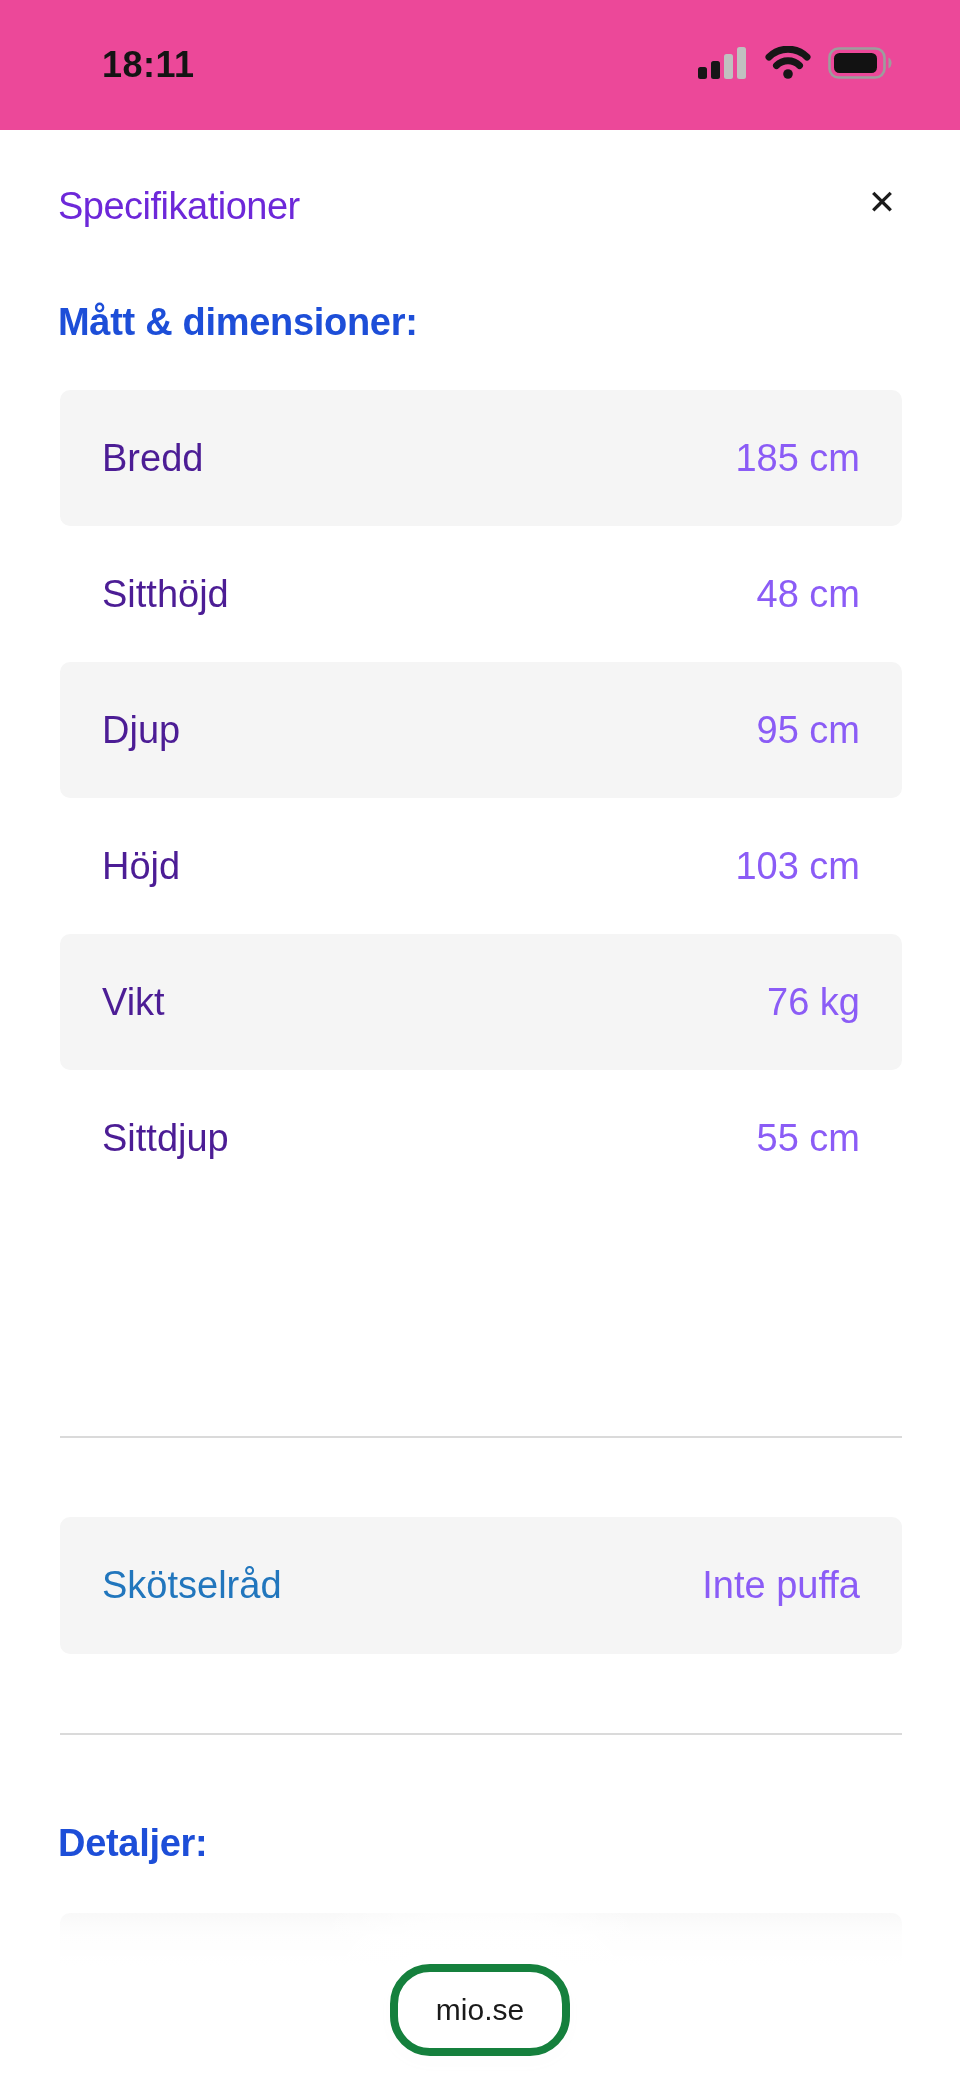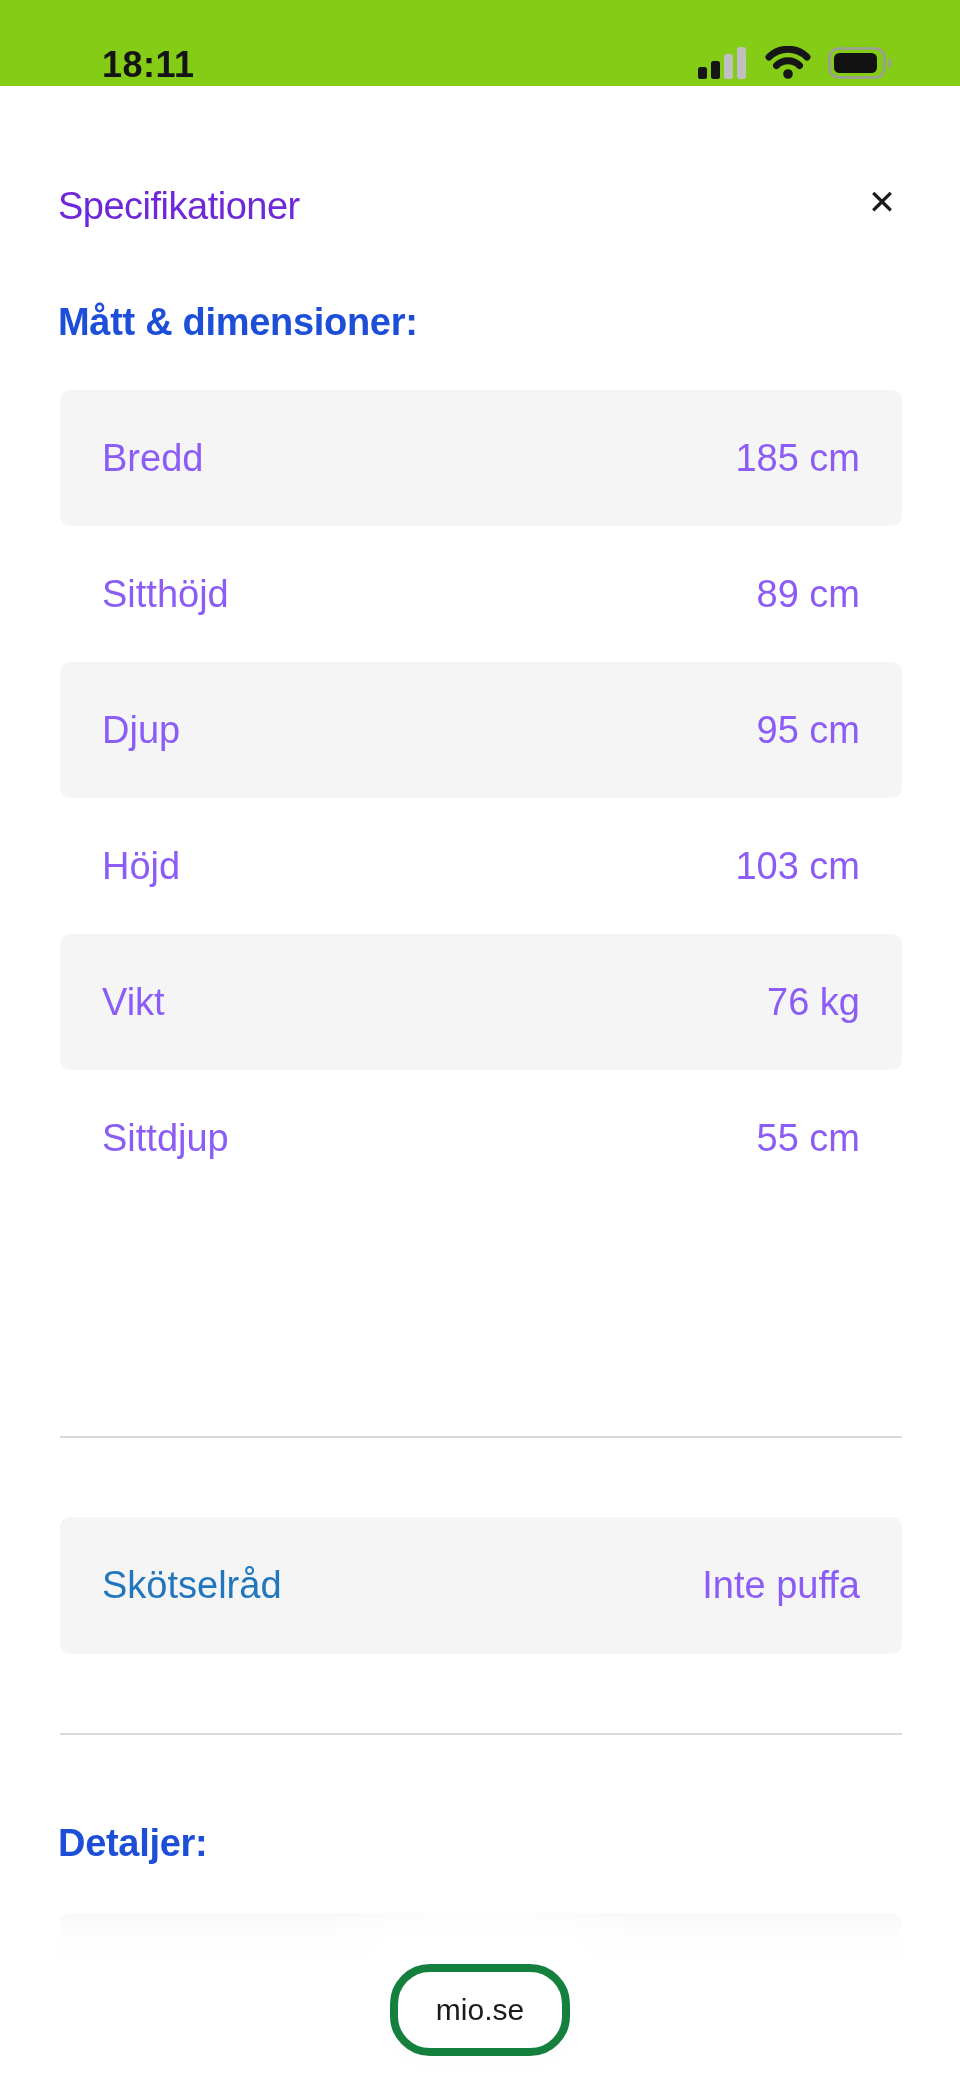--- a/index.html
+++ b/index.html
@@ -12,22 +12,22 @@
     height: 2078px;
     background: #ffffff;
     overflow: hidden;
     margin: 0 auto;
   }
 
   
   .status-bar {
     position: absolute;
     top: 0; left: 0;
-    width: 100%; height: 86px;
-    background: #84cc16;
+    width: 100%; height: 130px;
+    background: #ec4899;
   }
   .status-time {
     position: absolute;
     left: 102px; top: 44px;
     font-size: 36px;
     font-weight: 700;
     letter-spacing: 0.5px;
     color: #141414;
   }
   .status-icons {
@@ -90,21 +90,21 @@
   .spec-row {
     height: 136px;
     display: flex;
     align-items: center;
     justify-content: space-between;
     padding: 0 42px;
     border-radius: 10px;
     font-size: 38px;
   }
   .spec-row:nth-child(odd) { background: #f5f5f5; }
-  .spec-row .row-label { color: #8b5cf6; }
+  .spec-row .row-label { color: #4c1d95; }
   .spec-row .row-value { color: #8b5cf6; }
 
   .divider {
     position: absolute;
     left: 60px;
     width: 842px; height: 2px;
     background: #dadada;
   }
   .divider-1 { top: 1436px; }
   .divider-2 { top: 1733px; }
@@ -215,21 +215,21 @@
 
   <h2 class="section-heading heading-dimensions">Mått &amp; dimensioner:</h2>
 
   <div class="spec-table">
     <div class="spec-row">
       <span class="row-label">Bredd</span>
       <span class="row-value">185 cm</span>
     </div>
     <div class="spec-row">
       <span class="row-label">Sitthöjd</span>
-      <span class="row-value">89 cm</span>
+      <span class="row-value">48 cm</span>
     </div>
     <div class="spec-row">
       <span class="row-label">Djup</span>
       <span class="row-value">95 cm</span>
     </div>
     <div class="spec-row">
       <span class="row-label">Höjd</span>
       <span class="row-value">103 cm</span>
     </div>
     <div class="spec-row">

